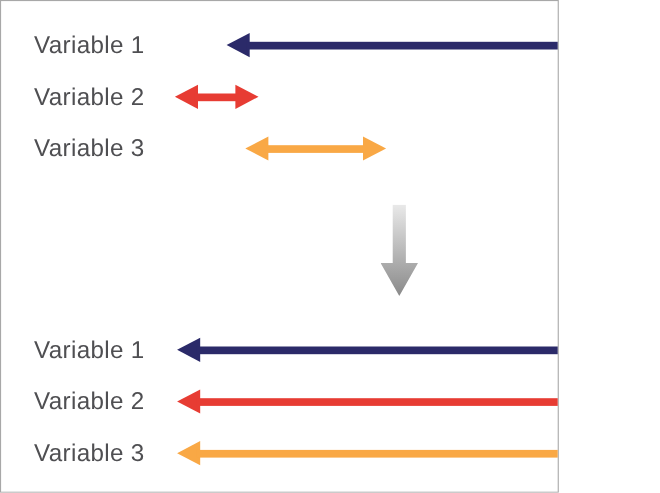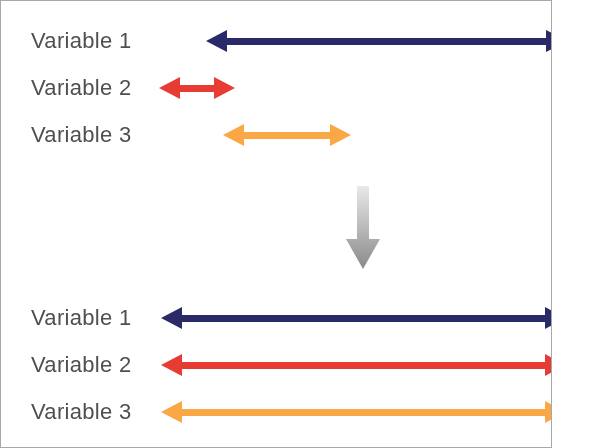--- a/index.html
+++ b/index.html
@@ -1,18 +1,18 @@
 <!DOCTYPE html>
 <html><head>
 <meta charset="utf-8">
 <style>
   html, body { margin: 0; padding: 0; background: #ffffff; }
   .canvas {
     position: relative;
-    width: 552px;
+    width: 508px;
     height: 448px;
     box-sizing: border-box;
     background: var(--bg, #ffffff);
     border: 1px solid var(--border-color, #a8a8a8);
     font-family: "Liberation Sans", sans-serif;
     overflow: hidden;
   }
   .label {
     position: absolute;
     left: 30px;

